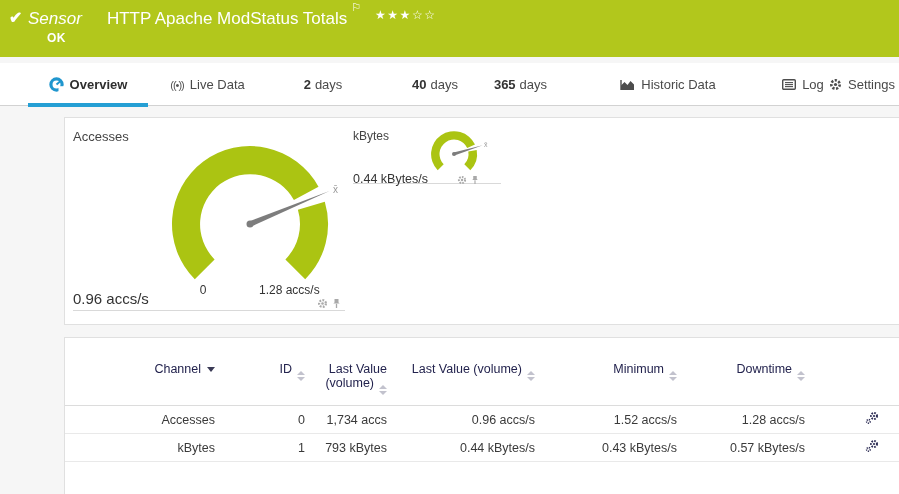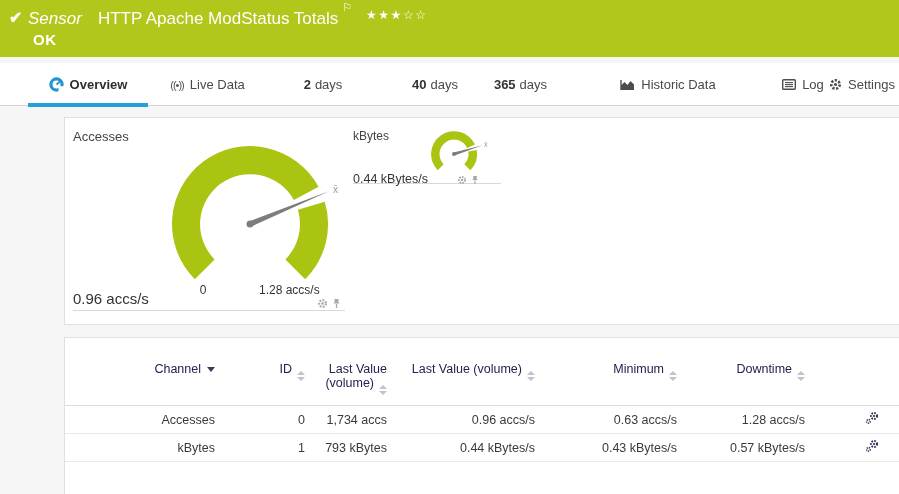--- a/index.html
+++ b/index.html
@@ -4,24 +4,24 @@
 <style>
   * { margin:0; padding:0; box-sizing:border-box; }
   html,body { width:899px; height:494px; overflow:hidden; }
   body { font-family:"Liberation Sans", sans-serif; background:#f6f6f6; position:relative; }
   .screen { position:absolute; inset:0; width:899px; height:494px; }
 
   
   .topbar { position:absolute; left:0; top:0; width:899px; height:57px; background:#b2c71c; color:#fff; }
   .topbar .check { position:absolute; left:9px; top:8px; font-size:16px; font-weight:bold; }
   .titleline { position:absolute; left:28px; top:7px; font-size:17px; white-space:nowrap; }
-  .titleline .kind { font-style:italic; margin-right:16px; }
+  .titleline .kind { font-style:italic; margin-right:25px; }
   .flag { font-size:11px; position:relative; top:-6px; margin-left:4px; }
   .stars { font-size:12px; letter-spacing:1.5px; position:relative; top:-5px; margin-left:14px; }
-  .okbadge { position:absolute; left:33px; top:31px; font-size:15px; font-weight:bold; letter-spacing:.5px; }
+  .okbadge { position:absolute; left:47px; top:31px; font-size:12px; font-weight:bold; letter-spacing:.5px; }
 
   
   .tabbar { position:absolute; left:0; top:63px; width:899px; height:43px; background:#fff; border-bottom:1px solid #d2d2d2; }
   .tab { position:absolute; top:0; height:43px; display:flex; align-items:center; justify-content:center; gap:6px; font-size:13px; color:#4a4a4a; cursor:pointer; white-space:nowrap; }
   .tab b { font-weight:bold; color:#333; margin-right:-2px; }
   .tab.active { color:#2e2e2e; font-weight:bold; }
   .tab.active::after { content:""; position:absolute; left:0; right:0; bottom:-1px; height:4px; background:#259fd4; }
   .ticon { display:inline-flex; align-items:center; }
   .livedata-glyph { font-size:11px; letter-spacing:-1px; color:#555; }
 
@@ -225,21 +225,21 @@
               </span></th>
           <th></th>
         </tr>
       </thead>
       <tbody>
         <tr>
           <td class="al pl25">Accesses</td>
           <td class="al pl7">0</td>
           <td class="ar pr8">1,734 accs</td>
           <td class="ar pr10">0.96 accs/s</td>
-          <td class="ar pr8">0.63 accs/s</td>
+          <td class="ar pr8">1.52 accs/s</td>
           <td class="ar pr8">1.28 accs/s</td>
           <td style="text-align:center;"><span class="rowgear">
                 <svg width="15" height="14" viewBox="0 0 15 14">
                   <circle cx="9" cy="5" r="3" fill="none" stroke="#2d2d55" stroke-width="2" stroke-dasharray="1.6 1.2"></circle>
                   <circle cx="9" cy="5" r="1.1" fill="#2d2d55"></circle>
                   <circle cx="3.4" cy="10.4" r="1.8" fill="none" stroke="#2d2d55" stroke-width="1.6" stroke-dasharray="1.1 0.9"></circle>
                 </svg>
               </span></td>
         </tr>
         <tr>

